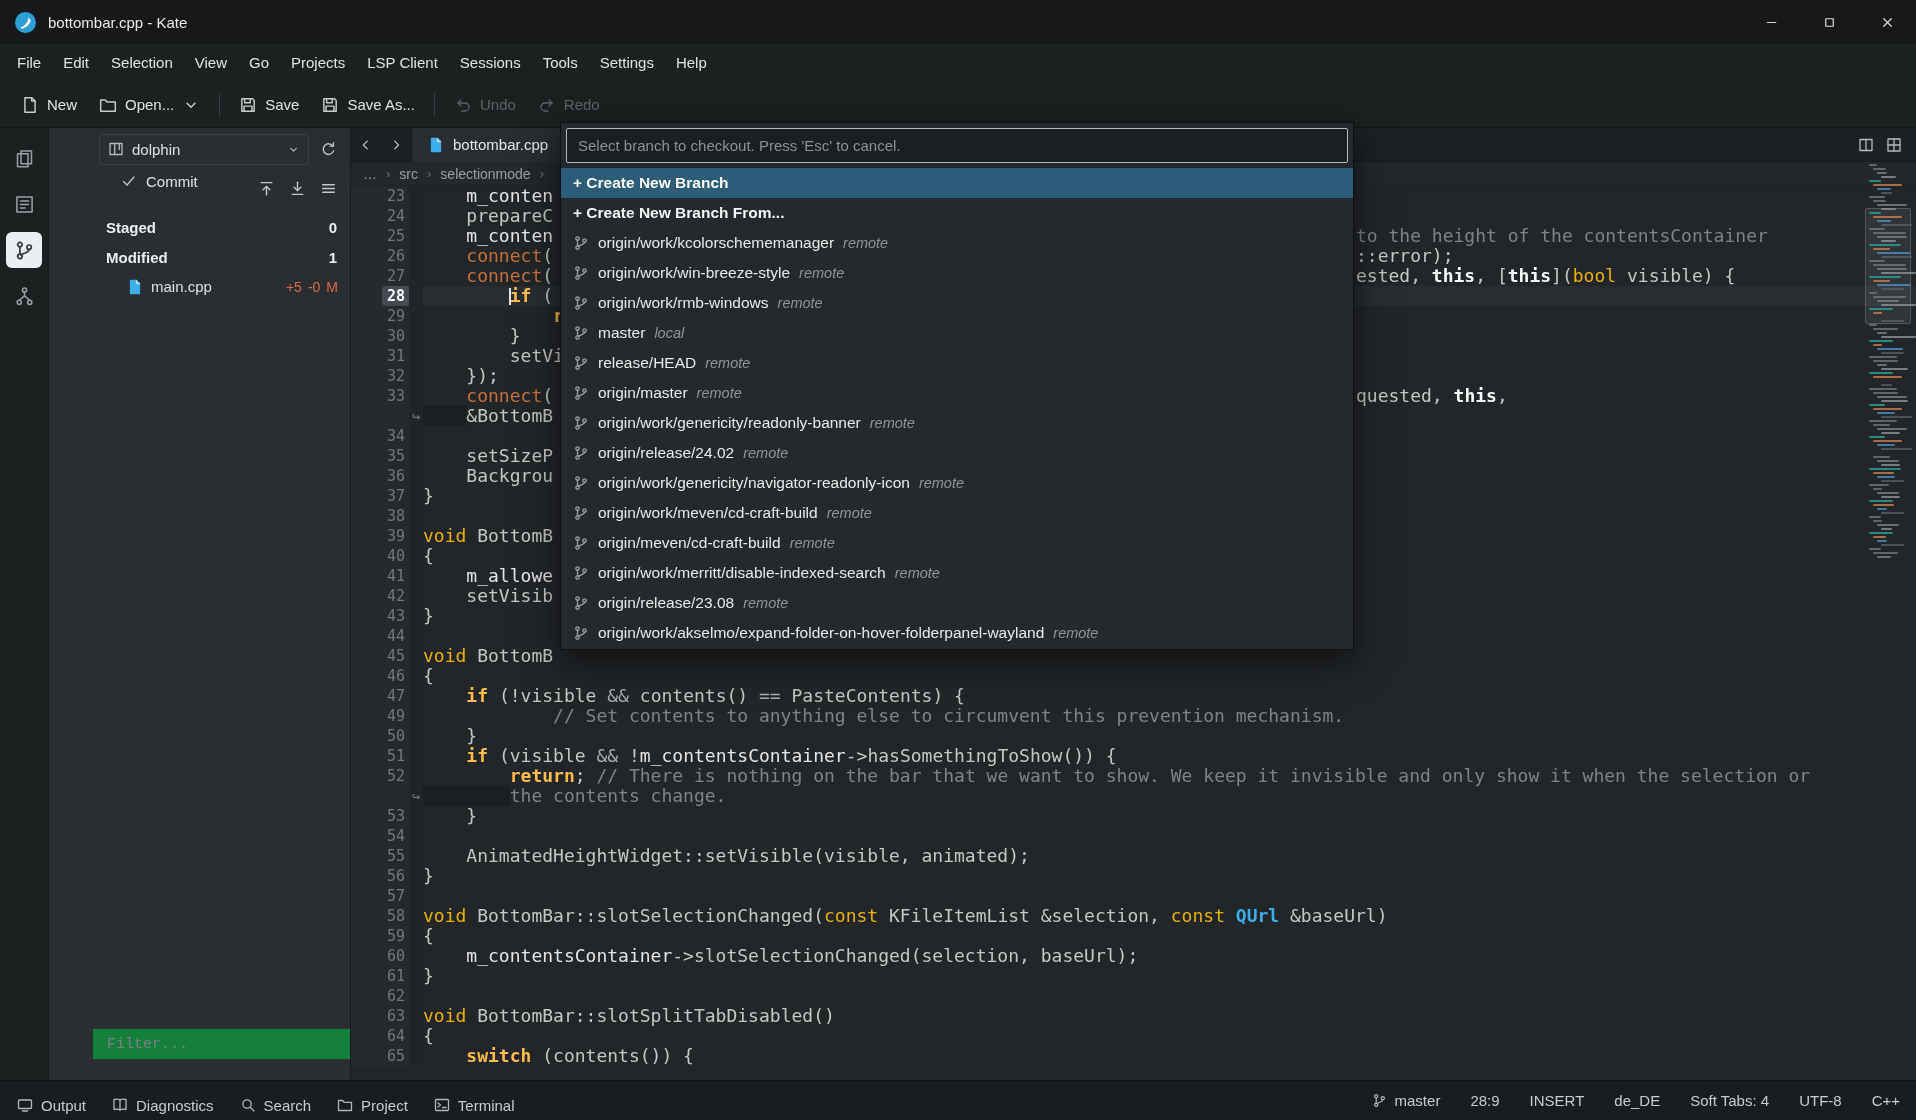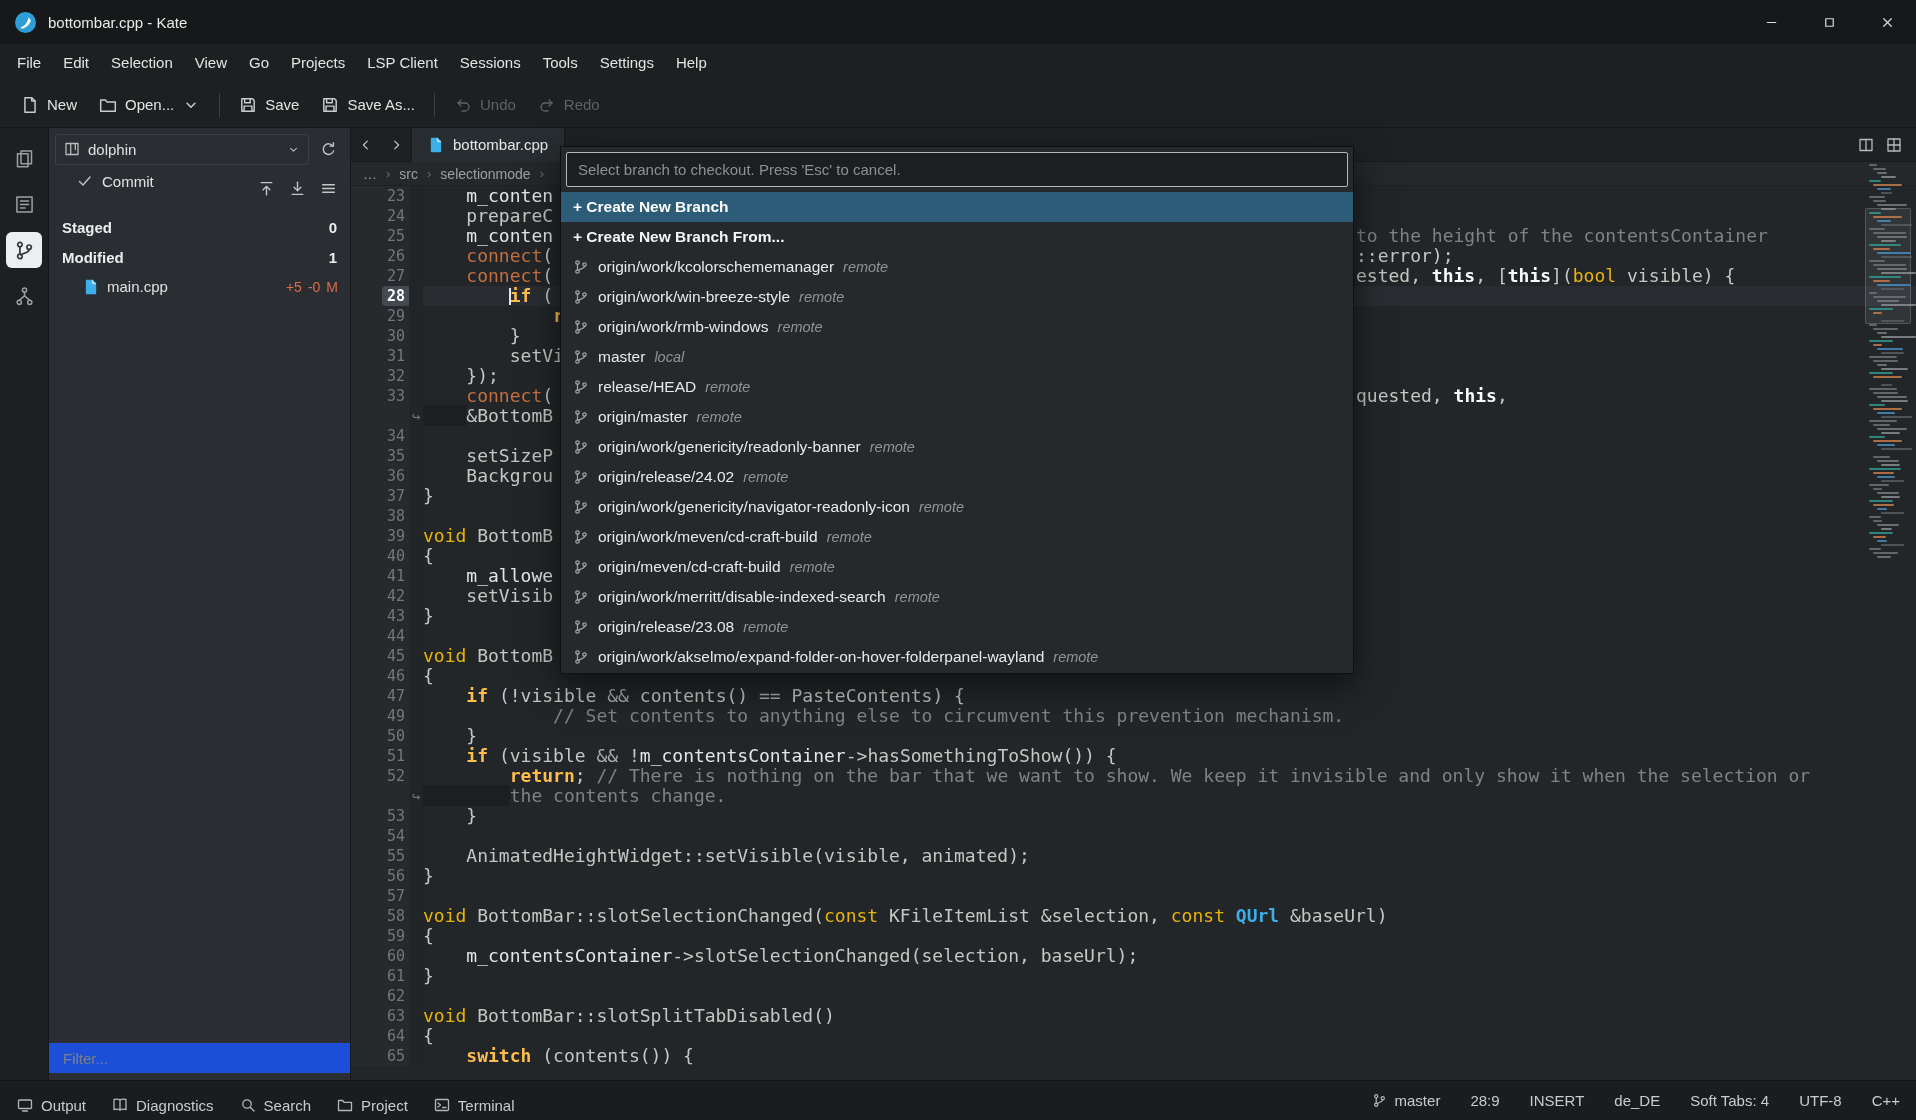--- a/index.html
+++ b/index.html
@@ -30,38 +30,38 @@
   
   .main{flex:1;display:flex;min-height:0;}
 
   
   .side-strip{width:49px;background:#1d2021;border-right:1px solid #151718;padding-top:12px;display:flex;flex-direction:column;align-items:center;gap:10px;flex:none;}
   .strip-btn{width:36px;height:36px;display:flex;align-items:center;justify-content:center;color:#9ba0a3;border-radius:6px;}
   .strip-btn .icn{width:21px;height:21px;}
   .strip-btn.sel{background:#eceff1;color:#32373c;}
 
   
-  .git-panel{width:302px;background:#2a2e32;border-right:1px solid #17191b;display:flex;flex-direction:column;flex:none;}
+  .git-panel{width:302px;background:#2a2e32;border-right:1px solid #17191b;display:flex;flex-direction:column;flex:none;padding-left:44px;}
   .gp-row1{height:38px;display:flex;align-items:center;padding:4px 6px 0 6px;gap:4px;}
   .combo{flex:1;height:31px;display:flex;align-items:center;gap:8px;padding:0 8px;border:1px solid #3a4045;border-radius:3px;color:#dfe1e1;font-size:15px;}
   .combo .icn{width:16px;height:16px;color:#b7bbbd;}
   .combo .chev{margin-left:auto;width:13px;height:13px;}
   .gp-iconbtn{width:31px;height:31px;display:flex;align-items:center;justify-content:center;color:#c3c7c9;border-radius:3px;}
   .gp-iconbtn .icn{width:17px;height:17px;}
   .gp-row2{height:40px;display:flex;align-items:center;padding:4px 6px 0 6px;}
   .gp-btn{display:flex;align-items:flex-start;gap:9px;height:31px;padding:0 22px;font-size:15px;color:#e2e4e4;border-radius:3px;}
   .gp-btn .icn{width:16px;height:16px;color:#c3c7c9;}
   .gp-row2 .spacer{flex:1;}
   .gp-li{height:30px;display:flex;align-items:center;padding:0 13px;margin-top:6px;}
   .gp-li-label{font-weight:bold;font-size:15px;color:#eceeee;}
   .gp-count{margin-left:auto;font-size:15px;font-weight:bold;color:#eceeee;}
   .gp-file{height:29px;display:flex;align-items:center;gap:8px;padding:0 12px 0 34px;font-size:15px;color:#dfe1e1;}
   .gp-file .icn{width:16px;height:16px;}
   .gp-diff{margin-left:auto;font-size:14px;color:#d96c4a;display:flex;gap:6px;}
-  .filter{margin-top:auto;height:32px;margin-bottom:6px;background:#1d4ed8;border:1px solid #2c3135;border-left:none;border-right:none;color:#c8cbcc;font-size:15px;padding:0 14px;outline:none;width:100%;font-family:Liberation Sans, sans-serif;}
+  .filter{margin-top:auto;height:32px;margin-bottom:20px;background:#15803d;border:1px solid #2c3135;border-left:none;border-right:none;color:#c8cbcc;font-size:15px;padding:0 14px;outline:none;width:100%;font-family:Liberation Mono, monospace;}
   .filter::placeholder{color:#7b8084;}
 
   
   .editor{flex:1;position:relative;background:#232629;min-width:0;}
   .tabbar{height:34px;background:#1d2123;display:flex;align-items:center;border-bottom:1px solid #17191b;padding-right:8px;}
   .nav-btn{width:30px;height:34px;display:flex;align-items:center;justify-content:center;color:#c3c7c9;}
   .nav-btn .icn{width:14px;height:14px;}
   .tab{display:flex;align-items:center;gap:9px;height:34px;padding:0 16px;background:#282d31;border-left:1px solid #17191b;border-right:1px solid #17191b;font-size:15px;color:#e6e8e8;}
   .tab .icn{width:16px;height:16px;}
   .tabbar .spacer{flex:1;}
@@ -819,21 +819,21 @@
         </div>
         <div class="sb-ritem">
           <span>UTF-8</span>
         </div>
         <div class="sb-ritem">
           <span>C++</span>
         </div>
       </div>
   </div>
 
-  <div class="branch-popup" style="top: 146px; height: 528px;">
+  <div class="branch-popup" style="top: 122px; height: 528px;">
     <input class="popup-prompt" placeholder="Select branch to checkout. Press 'Esc' to cancel." style="">
     <div class="branch-list" id="branchlist">
         <div class="branch-row sel action">
           <span>+ Create New Branch</span>
         </div>
         <div class="branch-row action">
           <span>+ Create New Branch From...</span>
         </div>
         <div class="branch-row">
           <span class="icn b-icn">

